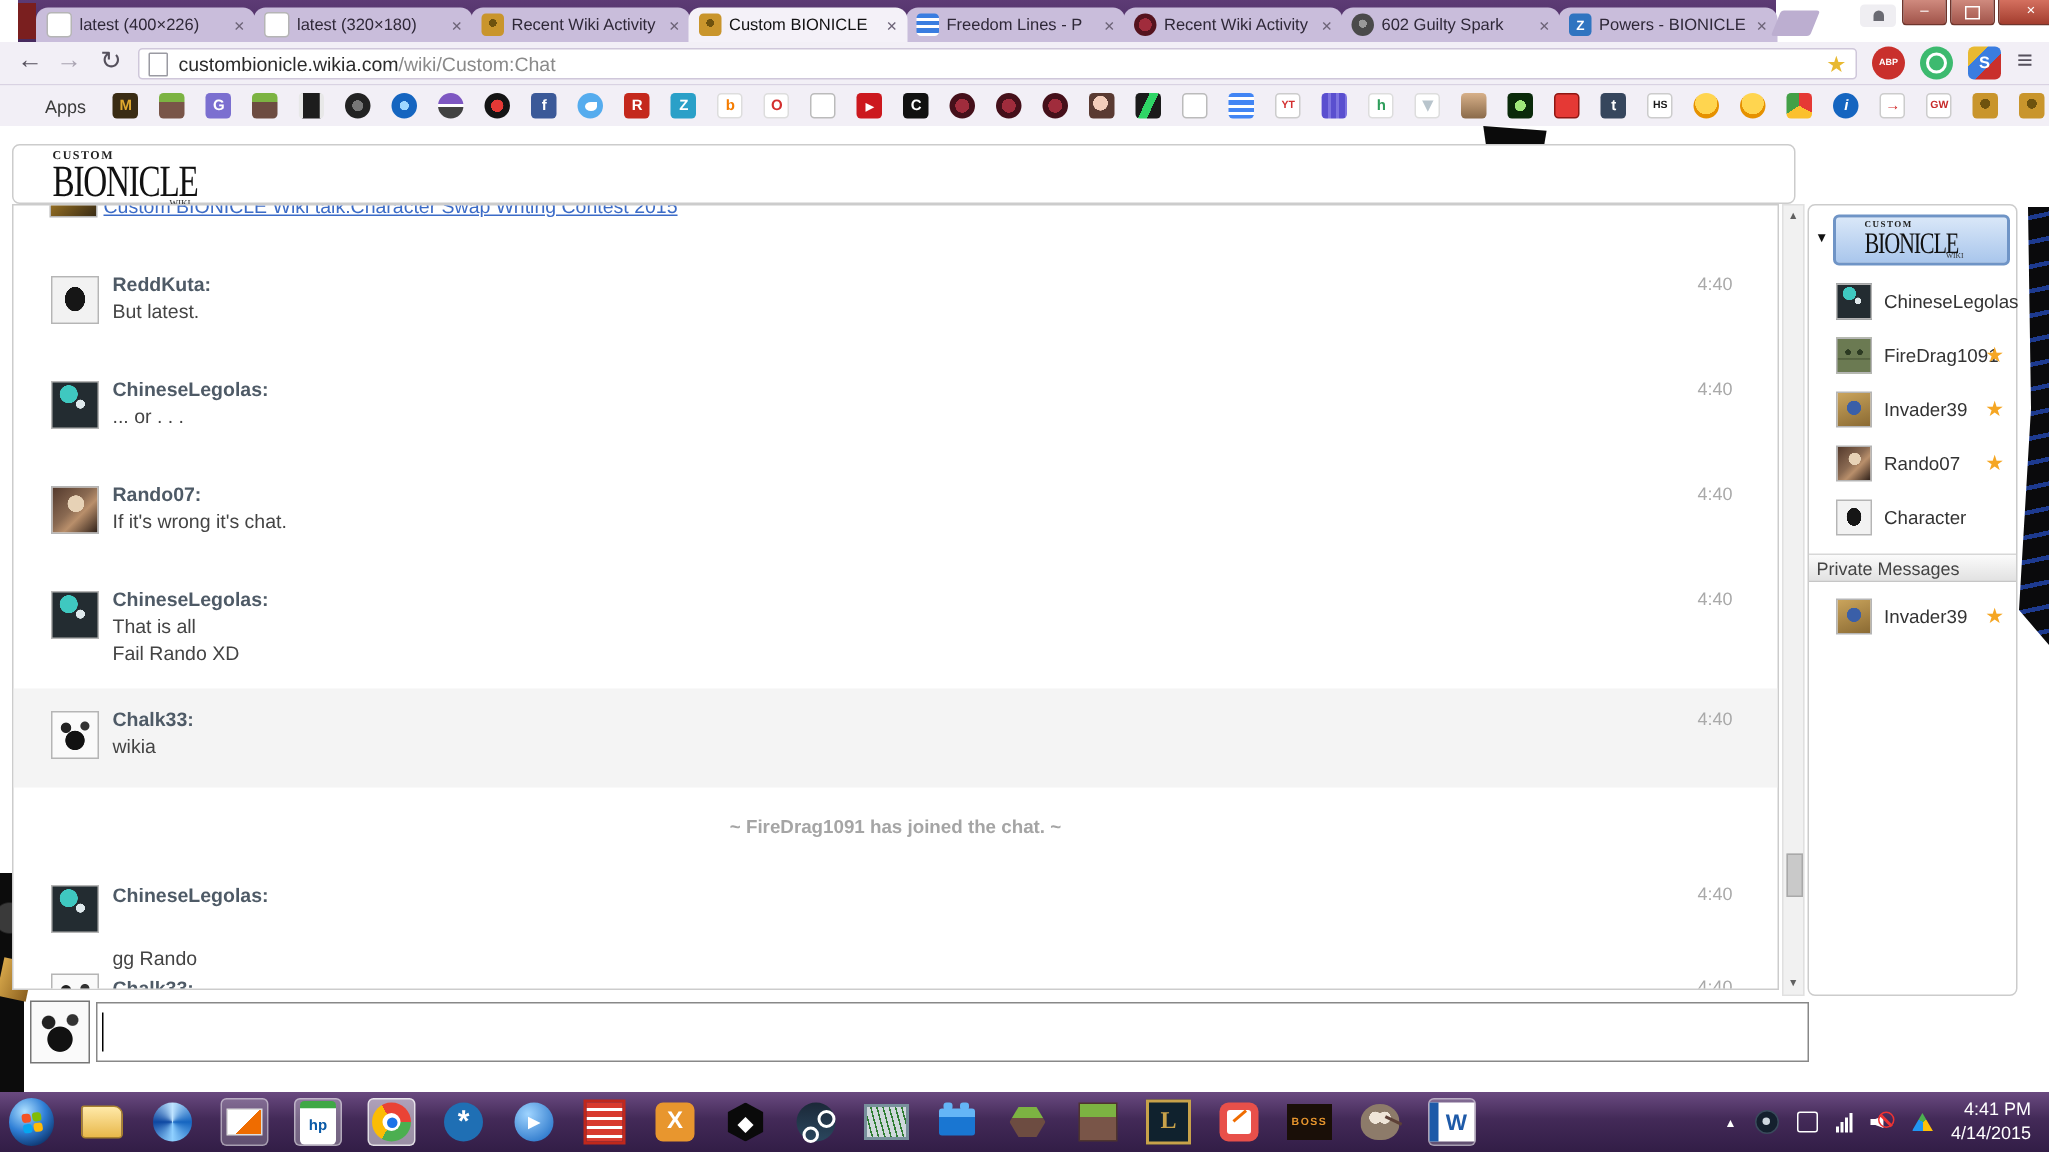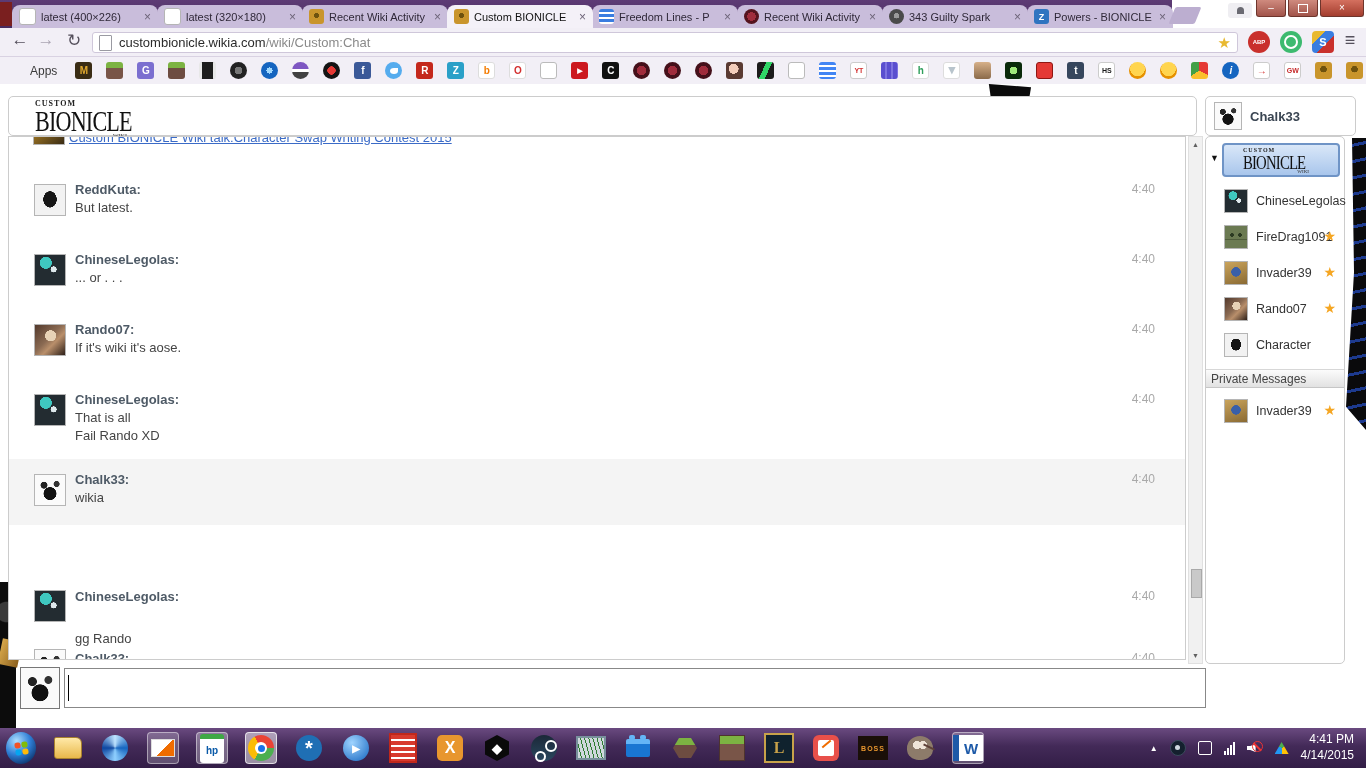--- a/index.html
+++ b/index.html
@@ -1,18 +1,18 @@
 <!DOCTYPE html>
 <html><head>
 <meta charset="utf-8">
 <style>
   html,body{margin:0;padding:0;background:#000;font-family:"Liberation Sans",sans-serif;}
   #screen{position:relative;width:1366px;height:768px;overflow:hidden;background:#fff;}
   
-  #tabstrip{position:absolute;left:0;top:0;width:1172px;height:28px;background:linear-gradient(180deg,#5d3b75,#472a5e);}
+  #tabstrip{position:absolute;left:12px;top:0;width:1172px;height:28px;background:linear-gradient(180deg,#5d3b75,#472a5e);}
   .tab{position:absolute;top:5px;height:23px;border-radius:8px 8px 0 0;background:#c9bddb;display:flex;align-items:center;padding:0 7px;font-size:11px;color:#2f2838;box-sizing:border-box;width:146px;}
   .tab.active{background:#f4f1f8;color:#111;z-index:3;}
   .fav{width:15px;height:15px;margin-right:5px;border-radius:3px;flex:none;display:flex;align-items:center;justify-content:center;font-size:9px;font-weight:bold;color:#fff;}
   .tab .t{flex:1;overflow:hidden;white-space:nowrap;}
   .tab .x{margin-left:4px;color:#6d6478;font-size:12px;line-height:12px;cursor:default;}
   #newtab{position:absolute;left:1172px;top:7px;width:26px;height:17px;background:#bcaed0;transform:skewX(-22deg);border-radius:2px;}
   #profilebtn{position:absolute;left:1228px;top:3px;width:24px;height:15px;background:#efeef2;border-radius:3px;display:flex;align-items:center;justify-content:center;}
   .persona{width:7px;height:7px;border-radius:50% 50% 0 0;background:#6a6a72;}
   .winbtn{position:absolute;top:0;height:17px;border:1px solid #6e352c;border-top:none;border-radius:0 0 3px 3px;background:linear-gradient(180deg,#cf8a7e,#a1544a);color:#fff;font-size:10px;text-align:center;line-height:15px;box-sizing:border-box;}
   .redsliver{position:absolute;left:0;top:2px;width:12px;height:24px;background:#7a1f1f;}
@@ -125,21 +125,21 @@
       <span class="t">Freedom Lines - P</span>
       <span class="x">×</span>
     </div>
     <div class="tab" style="left:737px">
       <span class="fav" style="background:radial-gradient(circle,#a02c3c 40%,#55131e 41%);border-radius:50%"></span>
       <span class="t">Recent Wiki Activity</span>
       <span class="x">×</span>
     </div>
     <div class="tab" style="left:882px">
       <span class="fav" style="background:radial-gradient(circle at 50% 45%,#9a9a9a 24%,#4a4a4a 25%);border-radius:50%"></span>
-      <span class="t">343 Guilty Spark</span>
+      <span class="t">602 Guilty Spark</span>
       <span class="x">×</span>
     </div>
     <div class="tab" style="left:1027px">
       <span class="fav" style="background:#2f74c0">Z</span>
       <span class="t">Powers - BIONICLE</span>
       <span class="x">×</span>
     </div>
     <div id="newtab"></div>
     <div id="profilebtn">
         <span class="persona"></span>
@@ -226,60 +226,57 @@
     <div class="art" style="left:0;top:498px;width:16px;height:150px;background:radial-gradient(circle at 40% 20%,#3a3a3a 8%,#0c0c0c 9%)"></div>
     <div class="art" style="left:0;top:556px;width:20px;height:26px;background:linear-gradient(100deg,#d8a84b,#8a5f1e);transform:rotate(12deg)"></div>
 
     <div class="hbox" style="left:8px;top:12px;width:1189px;height:40px">
       <div class="logo" style="position:absolute;left:26px;top:3px">
         <span class="lc">CUSTOM</span>
         <span class="lm">BIONICLE</span>
         <span class="ls">WIKI</span>
       </div>
     </div>
-    <div class="hbox" style="left:1205px;top:12px;width:151px;height:40px;display:flex;align-items:center">
-      <span class="av av-chalk" style="position:static;width:28px;height:28px;margin:0 8px 0 8px"></span>
-      <span style="font-size:13px;font-weight:bold;color:#3a4552">Chalk33</span>
-    </div>
 
     <div id="chatbox">
       <span class="av" style="left:24px;top:-24px;width:32px;height:32px;background:linear-gradient(135deg,#c9952c,#3a2c14)"></span>
       <a class="toplink" style="left:60px;top:-7px">Custom BIONICLE Wiki talk:Character Swap Writing Contest 2015</a>
 
       <div>
         <span class="av av-redd" style="left:25px;top:47px;width:32px;height:32px"></span>
         <span class="uname" style="left:66px;top:45px">ReddKuta:</span>
         <span class="mline" style="left:66px;top:63px">But latest.</span>
         <span class="mtime" style="top:45px">4:40</span>
       </div>
       <div>
         <span class="av av-cl" style="left:25px;top:117px;width:32px;height:32px"></span>
         <span class="uname" style="left:66px;top:115px">ChineseLegolas:</span>
         <span class="mline" style="left:66px;top:133px">... or . . .</span>
         <span class="mtime" style="top:115px">4:40</span>
       </div>
       <div>
         <span class="av av-rando" style="left:25px;top:187px;width:32px;height:32px"></span>
         <span class="uname" style="left:66px;top:185px">Rando07:</span>
-        <span class="mline" style="left:66px;top:203px">If it's wiki it's aose.</span>
+        <span class="mline" style="left:66px;top:203px">If it's wrong it's chat.</span>
         <span class="mtime" style="top:185px">4:40</span>
       </div>
       <div>
         <span class="av av-cl" style="left:25px;top:257px;width:32px;height:32px"></span>
         <span class="uname" style="left:66px;top:255px">ChineseLegolas:</span>
         <span class="mline" style="left:66px;top:273px">That is all</span>
         <span class="mline" style="left:66px;top:291px">Fail Rando XD</span>
         <span class="mtime" style="top:255px">4:40</span>
       </div>
       <div class="hrow" style="top:322px;height:66px">
         <span class="av av-chalk" style="left:25px;top:15px;width:32px;height:32px"></span>
         <span class="uname" style="left:66px;top:13px">Chalk33:</span>
         <span class="mline" style="left:66px;top:31px">wikia</span>
         <span class="mtime" style="top:13px">4:40</span>
       </div>
+      <span class="sysmsg" style="top:407px">~ FireDrag1091 has joined the chat. ~</span>
       <div>
         <span class="av av-cl" style="left:25px;top:453px;width:32px;height:32px"></span>
         <span class="uname" style="left:66px;top:452px">ChineseLegolas:</span>
         <span class="mline" style="left:66px;top:494px">gg Rando</span>
         <span class="mtime" style="top:452px">4:40</span>
       </div>
       <div>
         <span class="av av-chalk" style="left:25px;top:512px;width:32px;height:32px"></span>
         <span class="uname" style="left:66px;top:514px">Chalk33:</span>
         <span class="mtime" style="top:514px">4:40</span>

